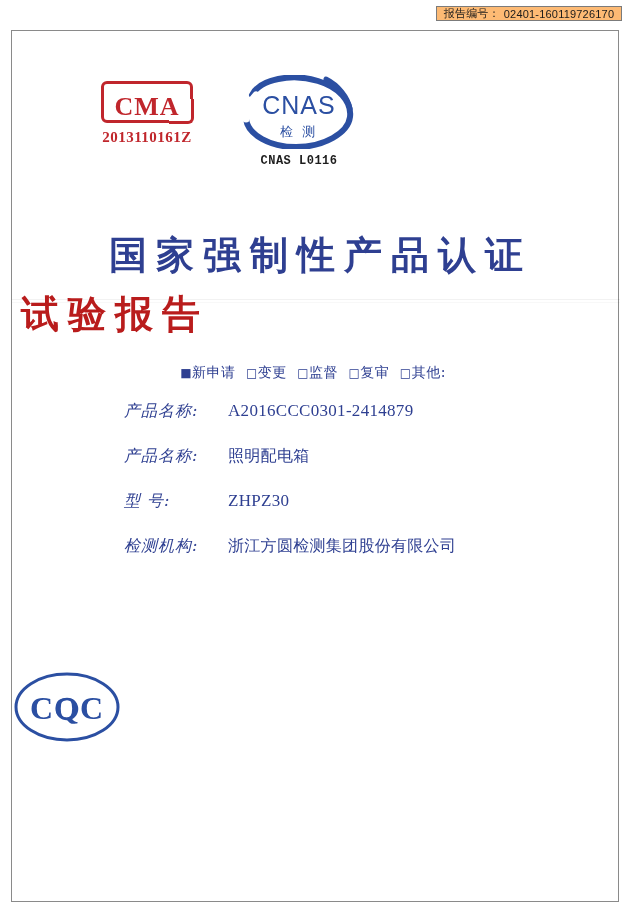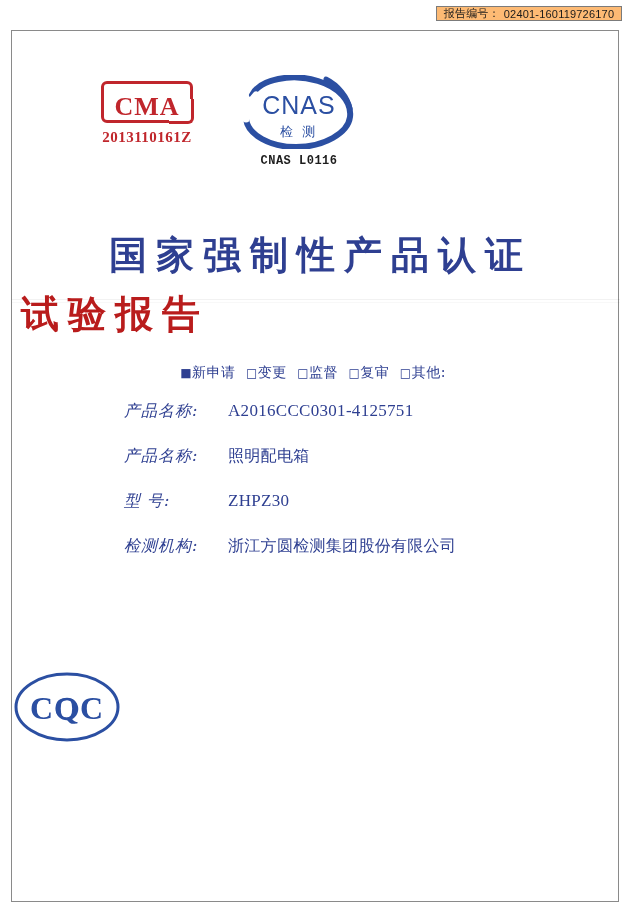--- a/index.html
+++ b/index.html
@@ -334,21 +334,21 @@
     <span class="cb-item"><span class="cb-box">□</span><span>变更</span></span>
     <span class="cb-item"><span class="cb-box">□</span><span>监督</span></span>
     <span class="cb-item"><span class="cb-box">□</span><span>复审</span></span>
     <span class="cb-item"><span class="cb-box">□</span><span>其他:</span></span>
   </div>
 
   <div class="fields">
 
     <div class="field-row">
       <span class="field-label">产品名称:</span>
-      <span class="field-value">A2016CCC0301-4125751</span>
+      <span class="field-value">A2016CCC0301-2414879</span>
     </div>
 
     <div class="field-row">
       <span class="field-label">产品名称:</span>
       <span class="field-value cn">照明配电箱</span>
     </div>
 
     <div class="field-row">
       <span class="field-label spaced">型    号:</span>
       <span class="field-value">ZHPZ30</span>

